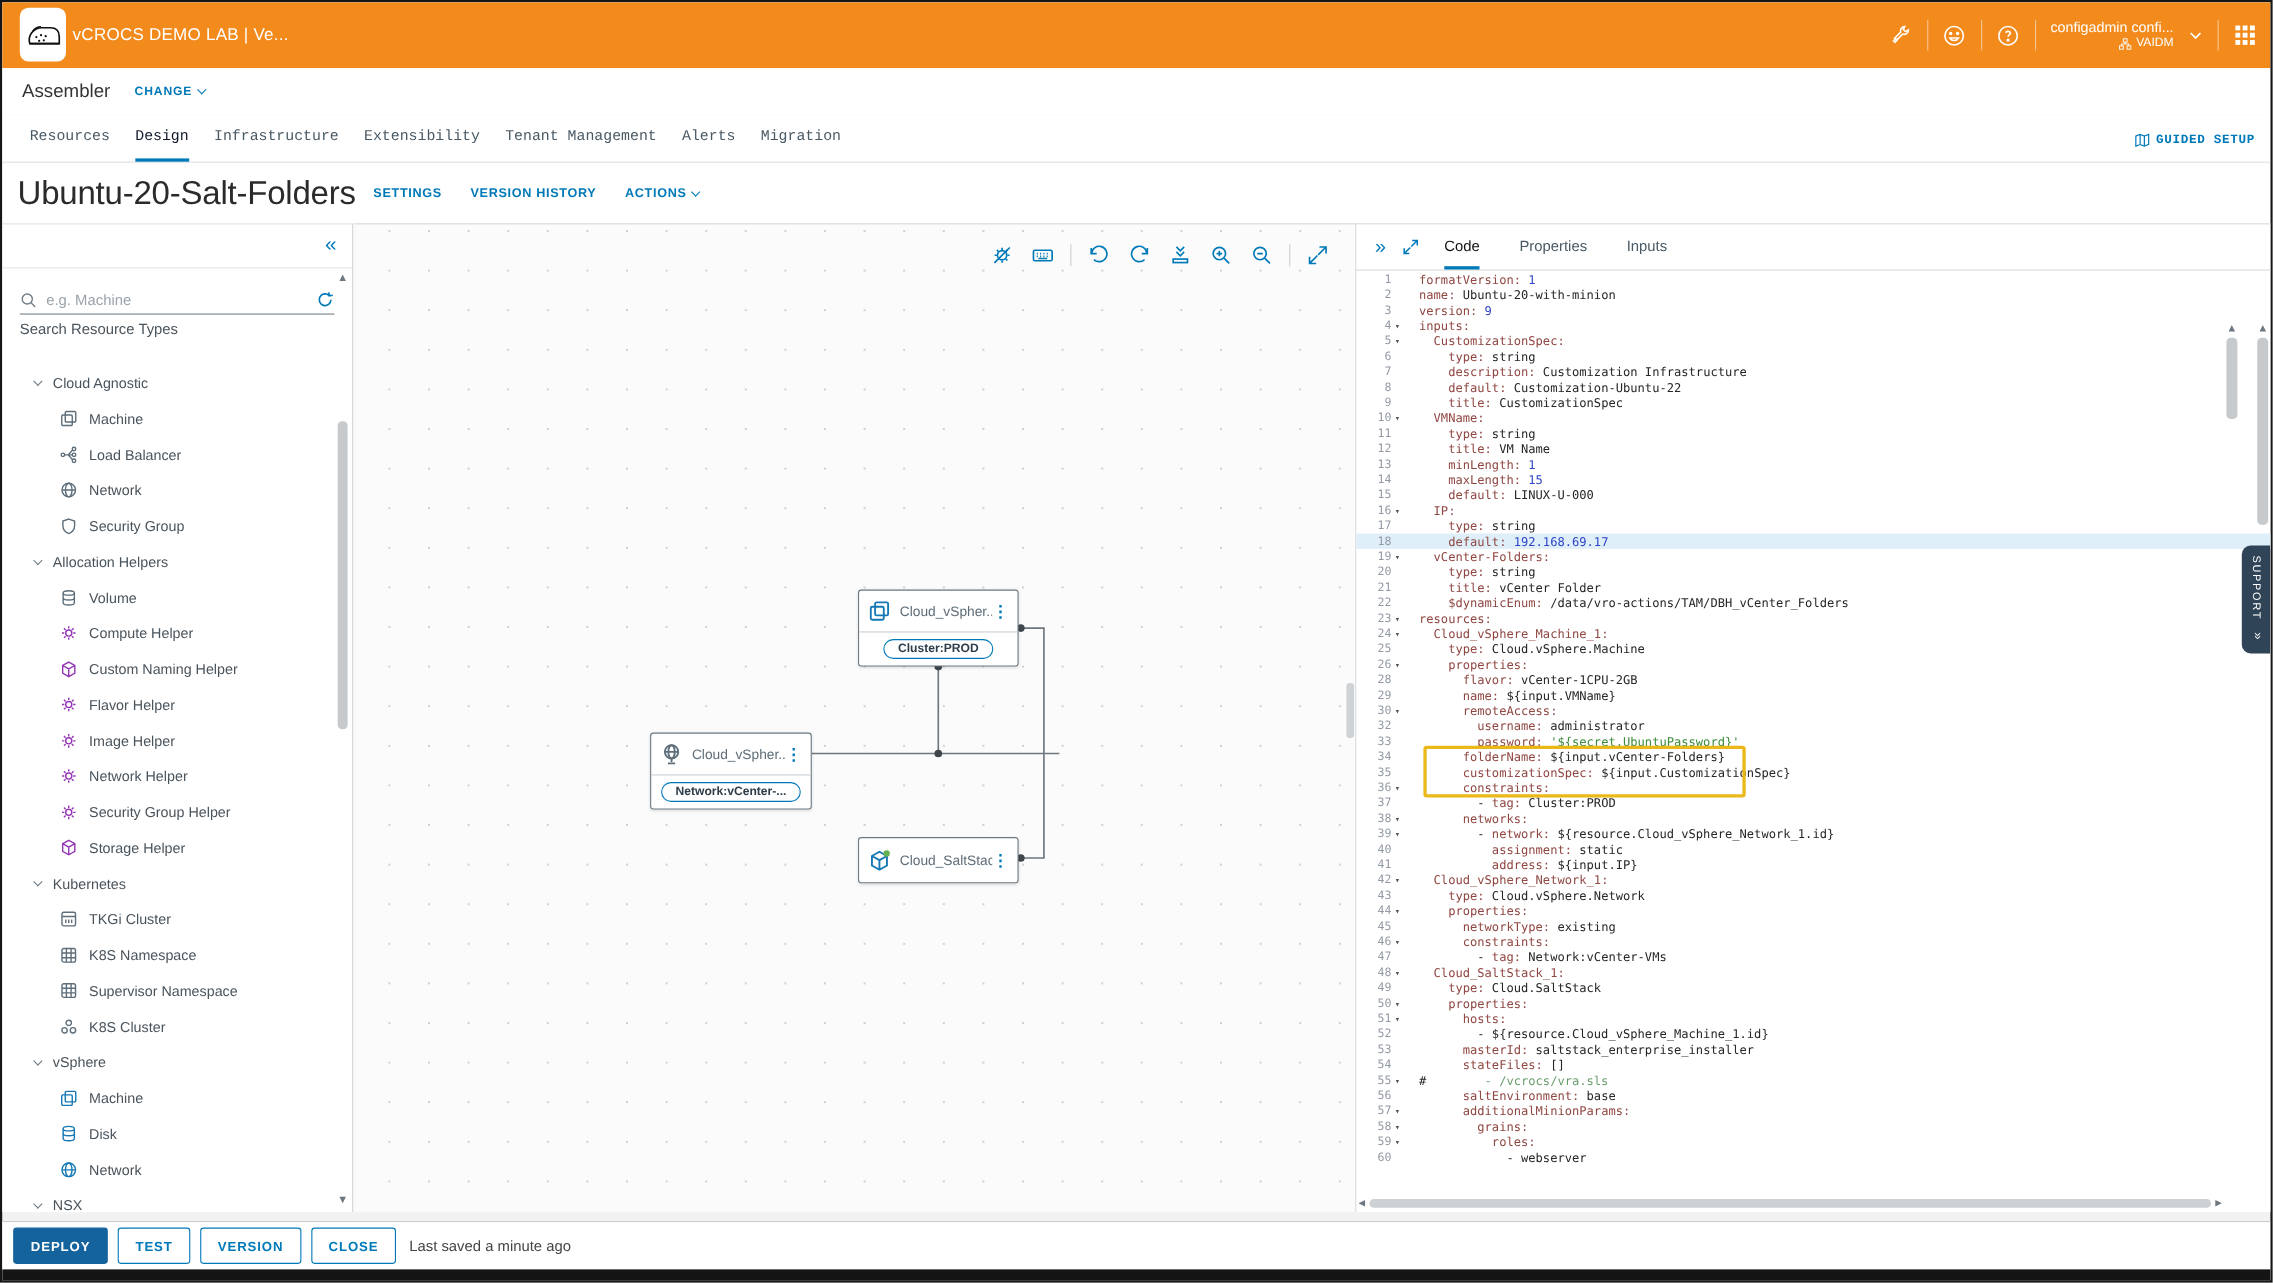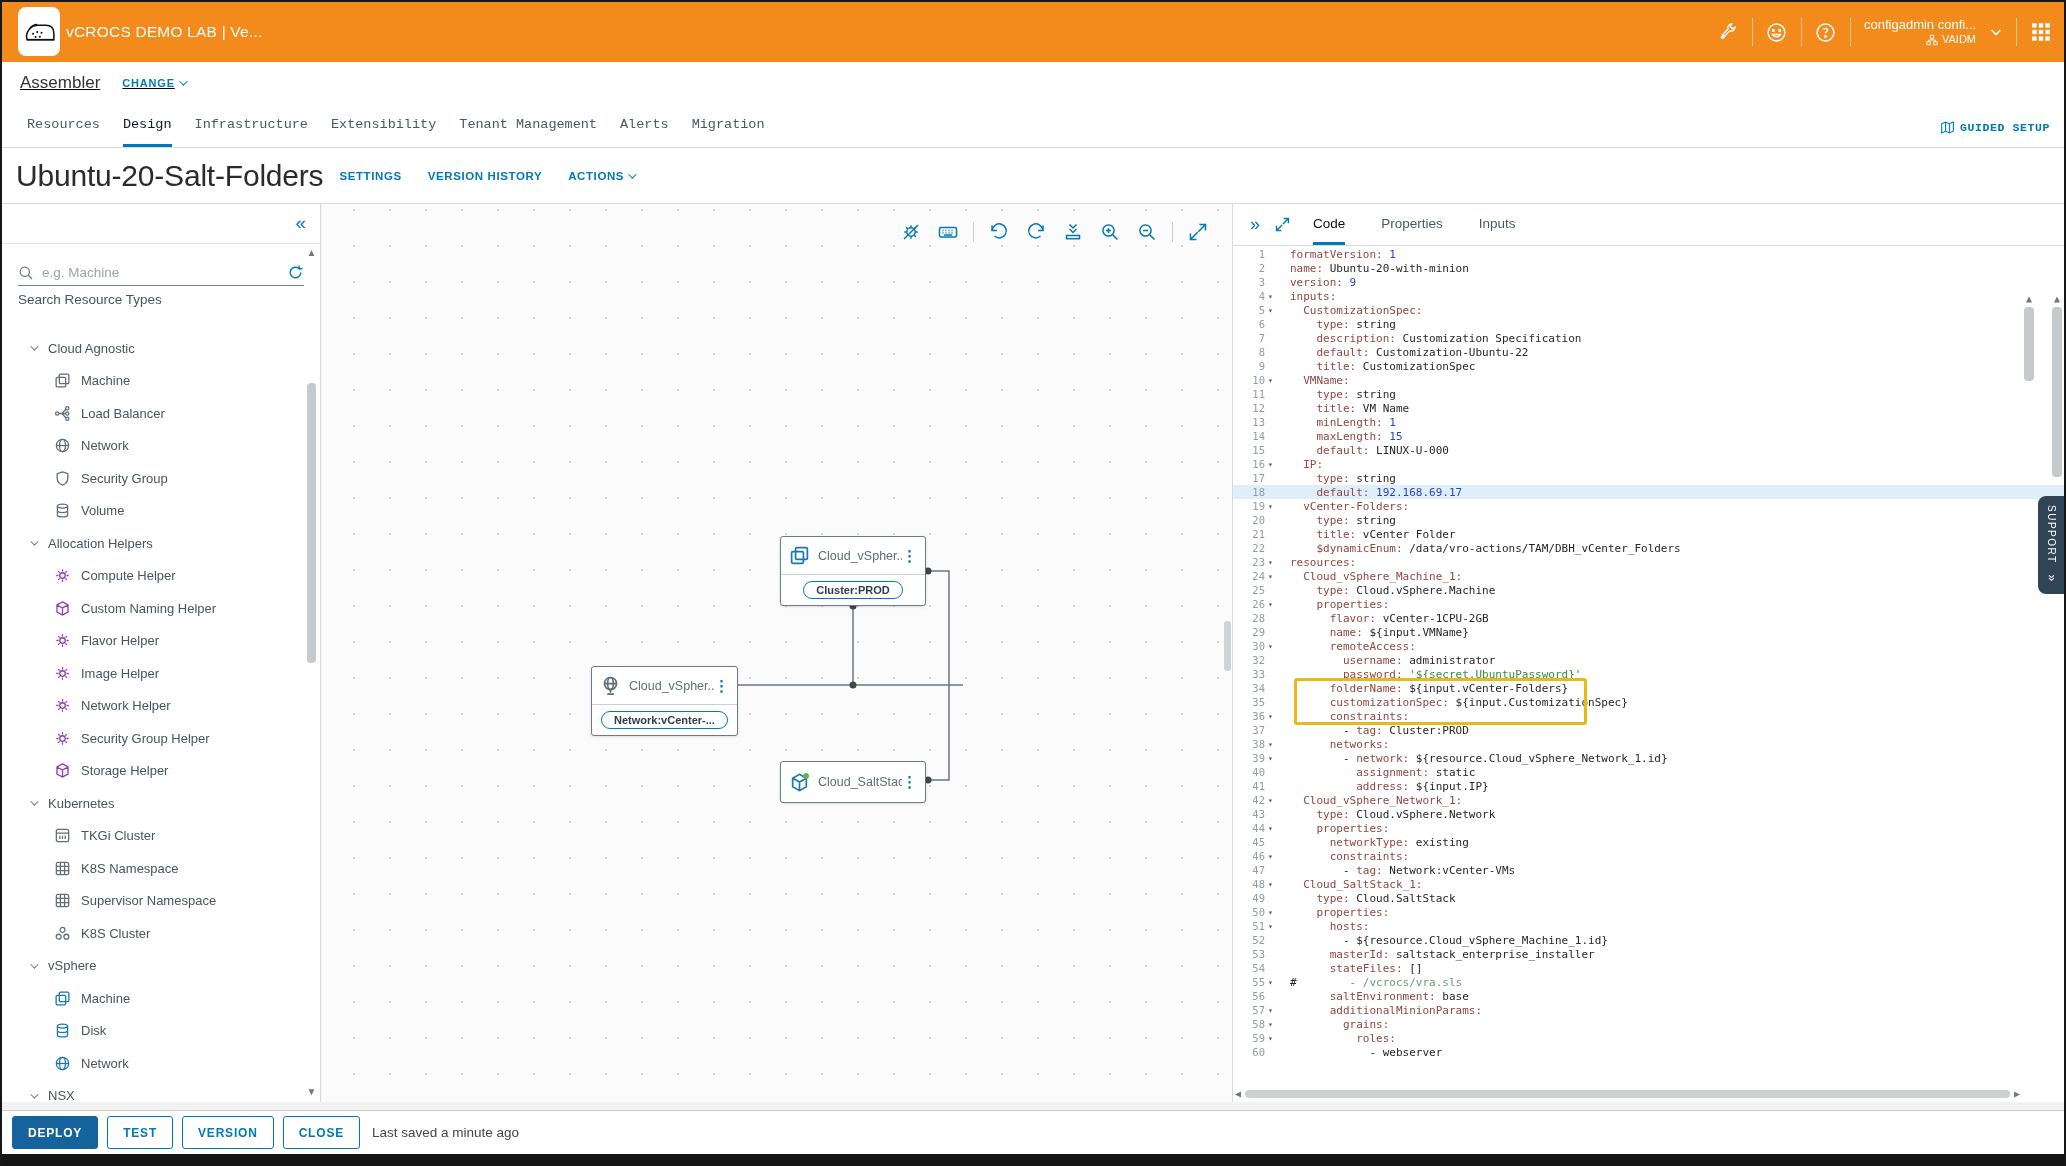--- a/index.html
+++ b/index.html
@@ -15,21 +15,21 @@
   .brand { left:64px; top:0; height:60px; display:flex; align-items:center; font-size:15.5px; letter-spacing:.2px; }
   .hdr-right { right:12px; top:0; height:60px; display:flex; align-items:center; gap:13px; }
   .hdr-ic { width:22px; height:22px; display:flex; align-items:center; justify-content:center; cursor:pointer; }
   .hdr-ic svg { stroke:#fff; fill:none; stroke-width:1.4; }
   .hdiv { width:1px; height:28px; background:rgba(255,255,255,.5); }
   .userblk { text-align:right; line-height:1.25; cursor:pointer; }
   .user-l1 { font-size:13px; }
   .user-l2 { font-size:11px; display:flex; justify-content:flex-end; align-items:center; gap:4px; }
 
   
-  .approw { left:0; right:0; top:60px; height:42px; background:#fff; display:flex; align-items:center;text-decoration:underline; }
+  .approw { left:0; right:0; top:60px; height:42px; background:#fff; display:flex; align-items:center; }
   .appname { margin-left:18px; font-size:17px; color:#333; }
   .changelnk { margin-left:22px; font-size:11px; font-weight:bold; letter-spacing:.8px; color:#0079b8; cursor:pointer;
                display:flex; align-items:center; gap:4px; }
 
   
   .navrow { left:0; right:0; top:102px; height:44px; background:#fff; border-bottom:1px solid #d7dbde;
             display:flex; align-items:flex-end; padding-left:25px; gap:23px;font-family:Liberation Mono, monospace; }
   .navtab { font-size:13.5px; color:#495964; padding-bottom:12px; border-bottom:3px solid transparent; cursor:pointer; }
   .navtab.active { color:#0f172a; border-bottom-color:#0079b8; font-weight:500; }
   .guided { position:absolute; right:14px; bottom:12px; color:#0079b8; font-size:11.5px; font-weight:bold;
@@ -354,30 +354,30 @@
         </div>
         <div class="trow">
           <span class="t-ico c-gray">
             <svg viewBox="0 0 16 16">
               <use href="#i-shield"></use>
             </svg>
           </span>
           <span>Security Group</span>
         </div>
         <div class="trow">
-          <span class="t-ico c-gray">
-            <svg viewBox="0 0 16 16">
-              <use href="#i-db"></use>
-            </svg>
-          </span>
-          <span>Volume</span>
-        </div>
-        <div class="trow">
           <span class="chev chev-gray g-chev"></span>
           <span>Allocation Helpers</span>
+        </div>
+        <div class="trow">
+          <span class="t-ico c-gray">
+            <svg viewBox="0 0 16 16">
+              <use href="#i-db"></use>
+            </svg>
+          </span>
+          <span>Volume</span>
         </div>
         <div class="trow">
           <span class="t-ico c-purple">
             <svg viewBox="0 0 16 16">
               <use href="#i-gear"></use>
             </svg>
           </span>
           <span>Compute Helper</span>
         </div>
         <div class="trow">
@@ -633,21 +633,21 @@
         </div>
     </div>
     <div class="codebox">
       <div id="codelines">
           <div class="cl"><span class="g-num">1</span><span class="g-fold"></span><span class="cl-t"><span class="tk-k">formatVersion:</span><span class="tk-n"> 1</span></span></div>
           <div class="cl"><span class="g-num">2</span><span class="g-fold"></span><span class="cl-t"><span class="tk-k">name:</span><span class="tk-v"> Ubuntu-20-with-minion</span></span></div>
           <div class="cl"><span class="g-num">3</span><span class="g-fold"></span><span class="cl-t"><span class="tk-k">version:</span><span class="tk-n"> 9</span></span></div>
           <div class="cl"><span class="g-num">4</span><span class="g-fold">▾</span><span class="cl-t"><span class="tk-k">inputs:</span></span></div>
           <div class="cl"><span class="g-num">5</span><span class="g-fold">▾</span><span class="cl-t"><span class="tk-v">  </span><span class="tk-k">CustomizationSpec:</span></span></div>
           <div class="cl"><span class="g-num">6</span><span class="g-fold"></span><span class="cl-t"><span class="tk-v">    </span><span class="tk-k">type:</span><span class="tk-v"> string</span></span></div>
-          <div class="cl"><span class="g-num">7</span><span class="g-fold"></span><span class="cl-t"><span class="tk-v">    </span><span class="tk-k">description:</span><span class="tk-v"> Customization Specification</span></span></div>
+          <div class="cl"><span class="g-num">7</span><span class="g-fold"></span><span class="cl-t"><span class="tk-v">    </span><span class="tk-k">description:</span><span class="tk-v"> Customization Infrastructure</span></span></div>
           <div class="cl"><span class="g-num">8</span><span class="g-fold"></span><span class="cl-t"><span class="tk-v">    </span><span class="tk-k">default:</span><span class="tk-v"> Customization-Ubuntu-22</span></span></div>
           <div class="cl"><span class="g-num">9</span><span class="g-fold"></span><span class="cl-t"><span class="tk-v">    </span><span class="tk-k">title:</span><span class="tk-v"> CustomizationSpec</span></span></div>
           <div class="cl"><span class="g-num">10</span><span class="g-fold">▾</span><span class="cl-t"><span class="tk-v">  </span><span class="tk-k">VMName:</span></span></div>
           <div class="cl"><span class="g-num">11</span><span class="g-fold"></span><span class="cl-t"><span class="tk-v">    </span><span class="tk-k">type:</span><span class="tk-v"> string</span></span></div>
           <div class="cl"><span class="g-num">12</span><span class="g-fold"></span><span class="cl-t"><span class="tk-v">    </span><span class="tk-k">title:</span><span class="tk-v"> VM Name</span></span></div>
           <div class="cl"><span class="g-num">13</span><span class="g-fold"></span><span class="cl-t"><span class="tk-v">    </span><span class="tk-k">minLength:</span><span class="tk-n"> 1</span></span></div>
           <div class="cl"><span class="g-num">14</span><span class="g-fold"></span><span class="cl-t"><span class="tk-v">    </span><span class="tk-k">maxLength:</span><span class="tk-n"> 15</span></span></div>
           <div class="cl"><span class="g-num">15</span><span class="g-fold"></span><span class="cl-t"><span class="tk-v">    </span><span class="tk-k">default:</span><span class="tk-v"> LINUX-U-000</span></span></div>
           <div class="cl"><span class="g-num">16</span><span class="g-fold">▾</span><span class="cl-t"><span class="tk-v">  </span><span class="tk-k">IP:</span></span></div>
           <div class="cl"><span class="g-num">17</span><span class="g-fold"></span><span class="cl-t"><span class="tk-v">    </span><span class="tk-k">type:</span><span class="tk-v"> string</span></span></div>

